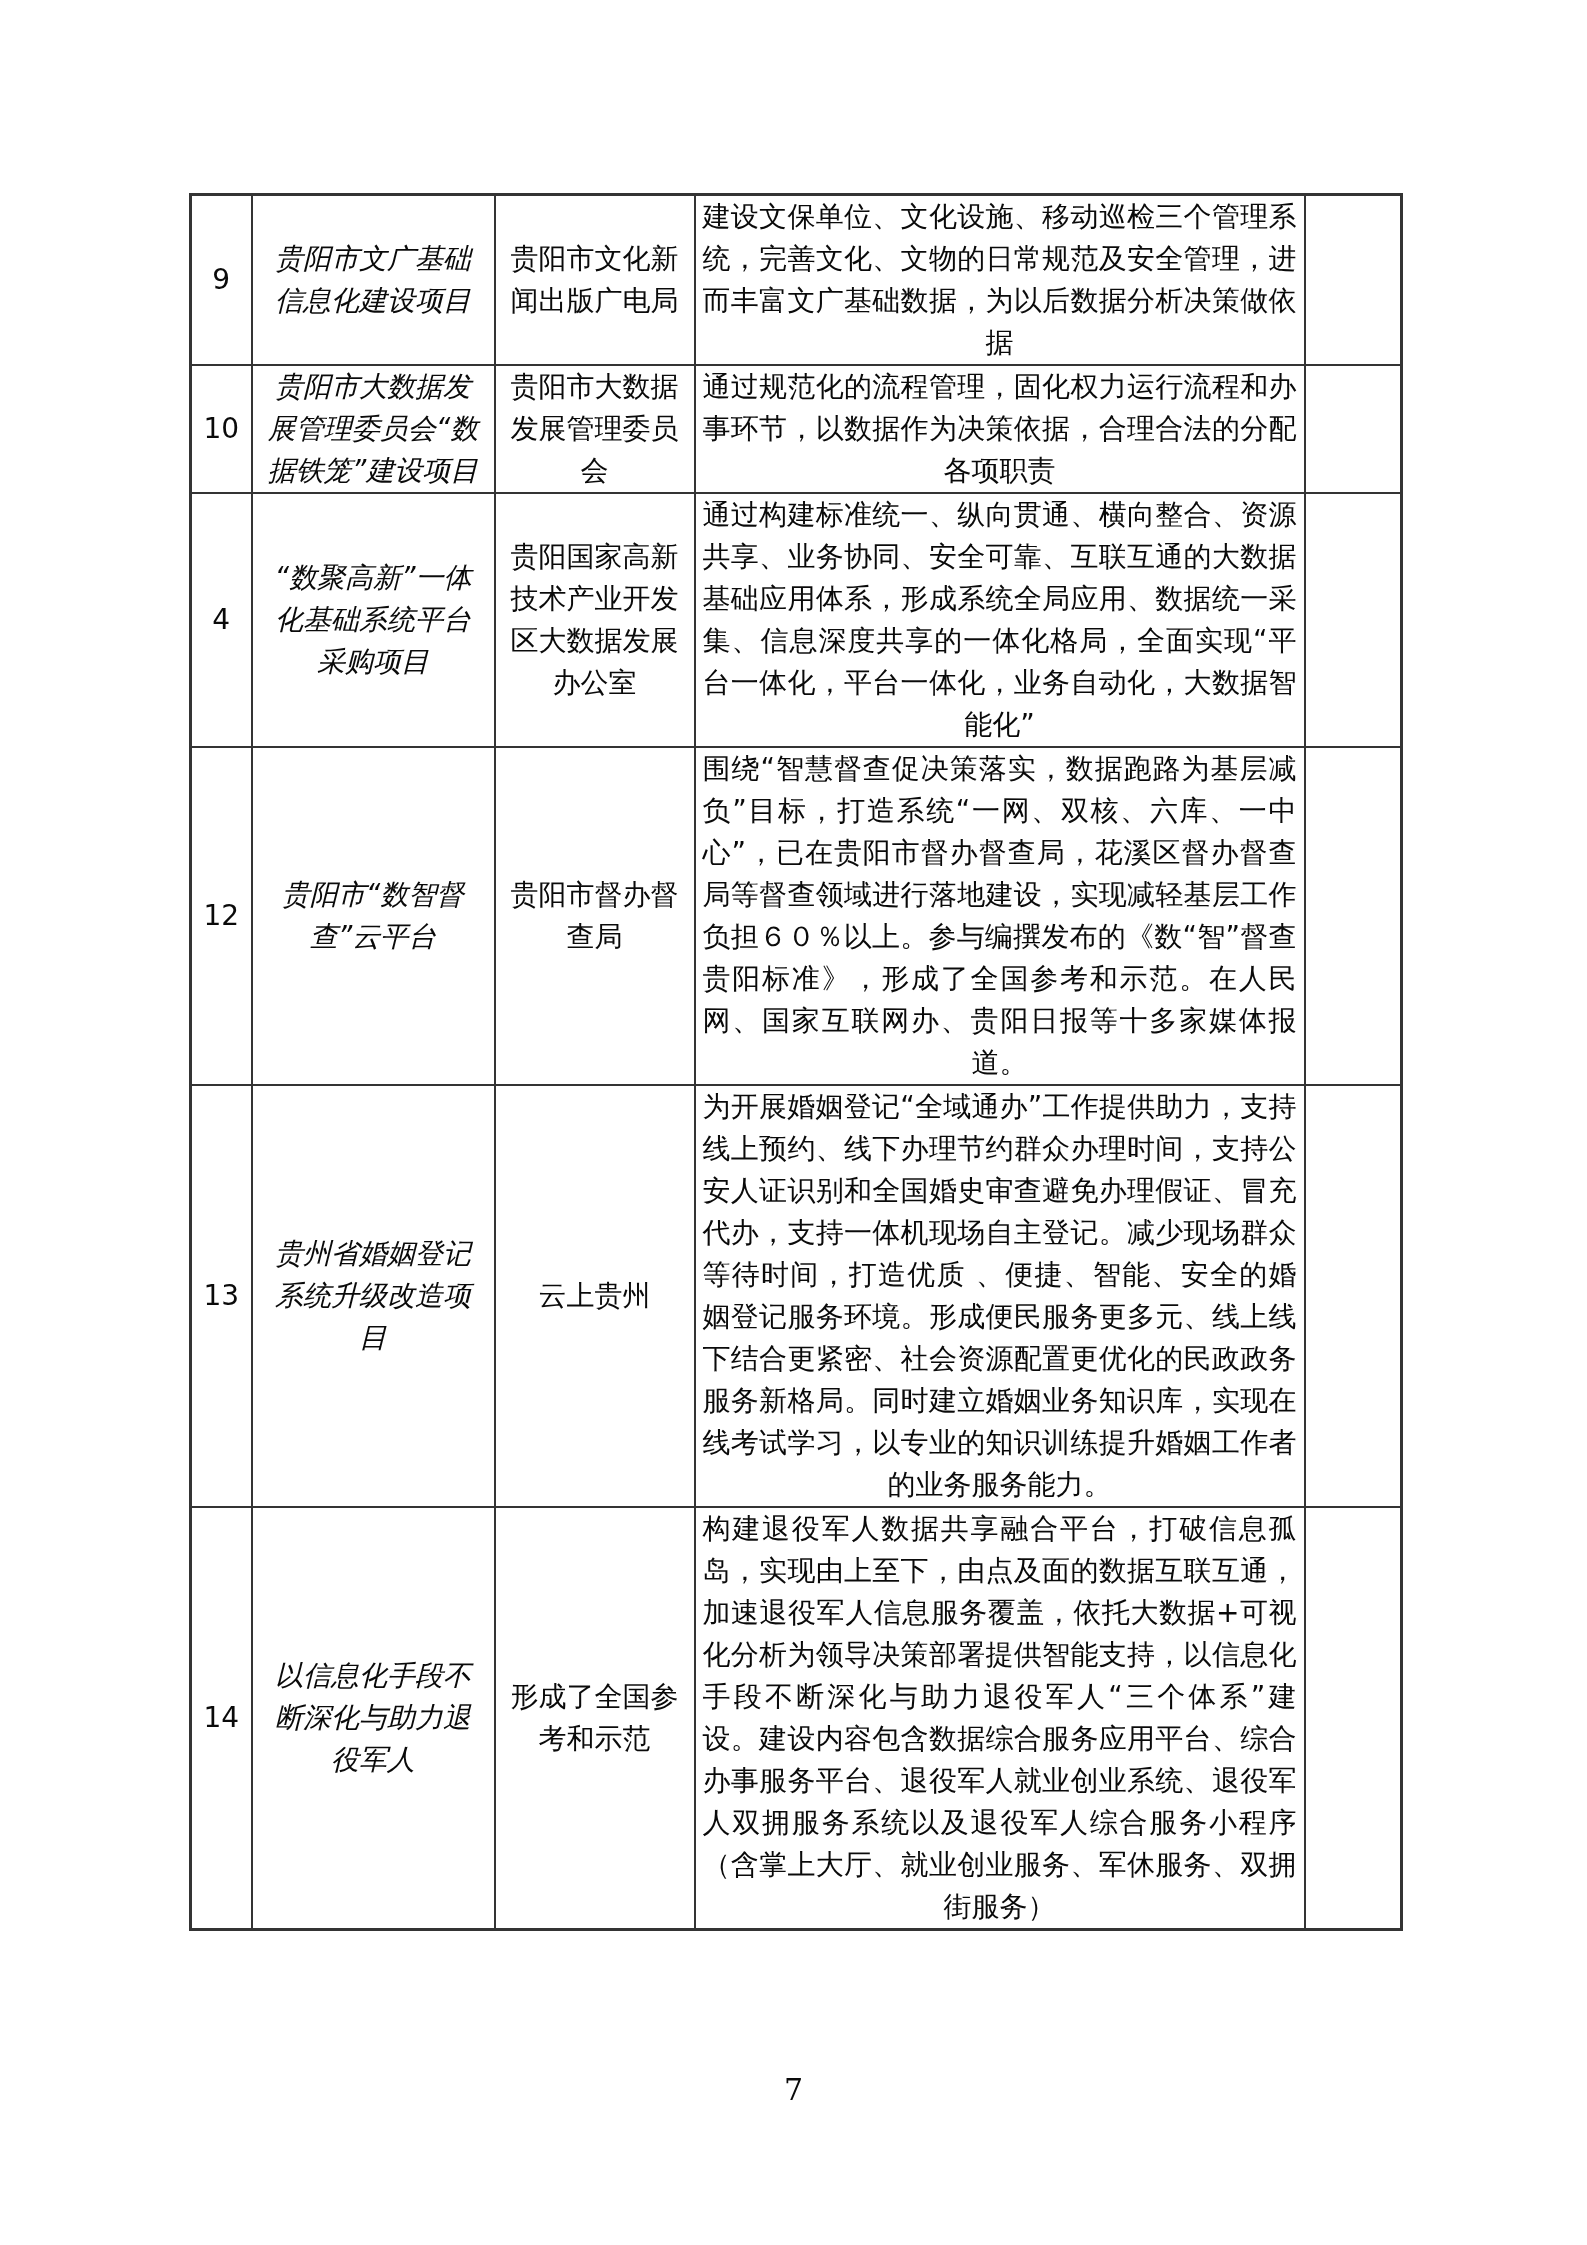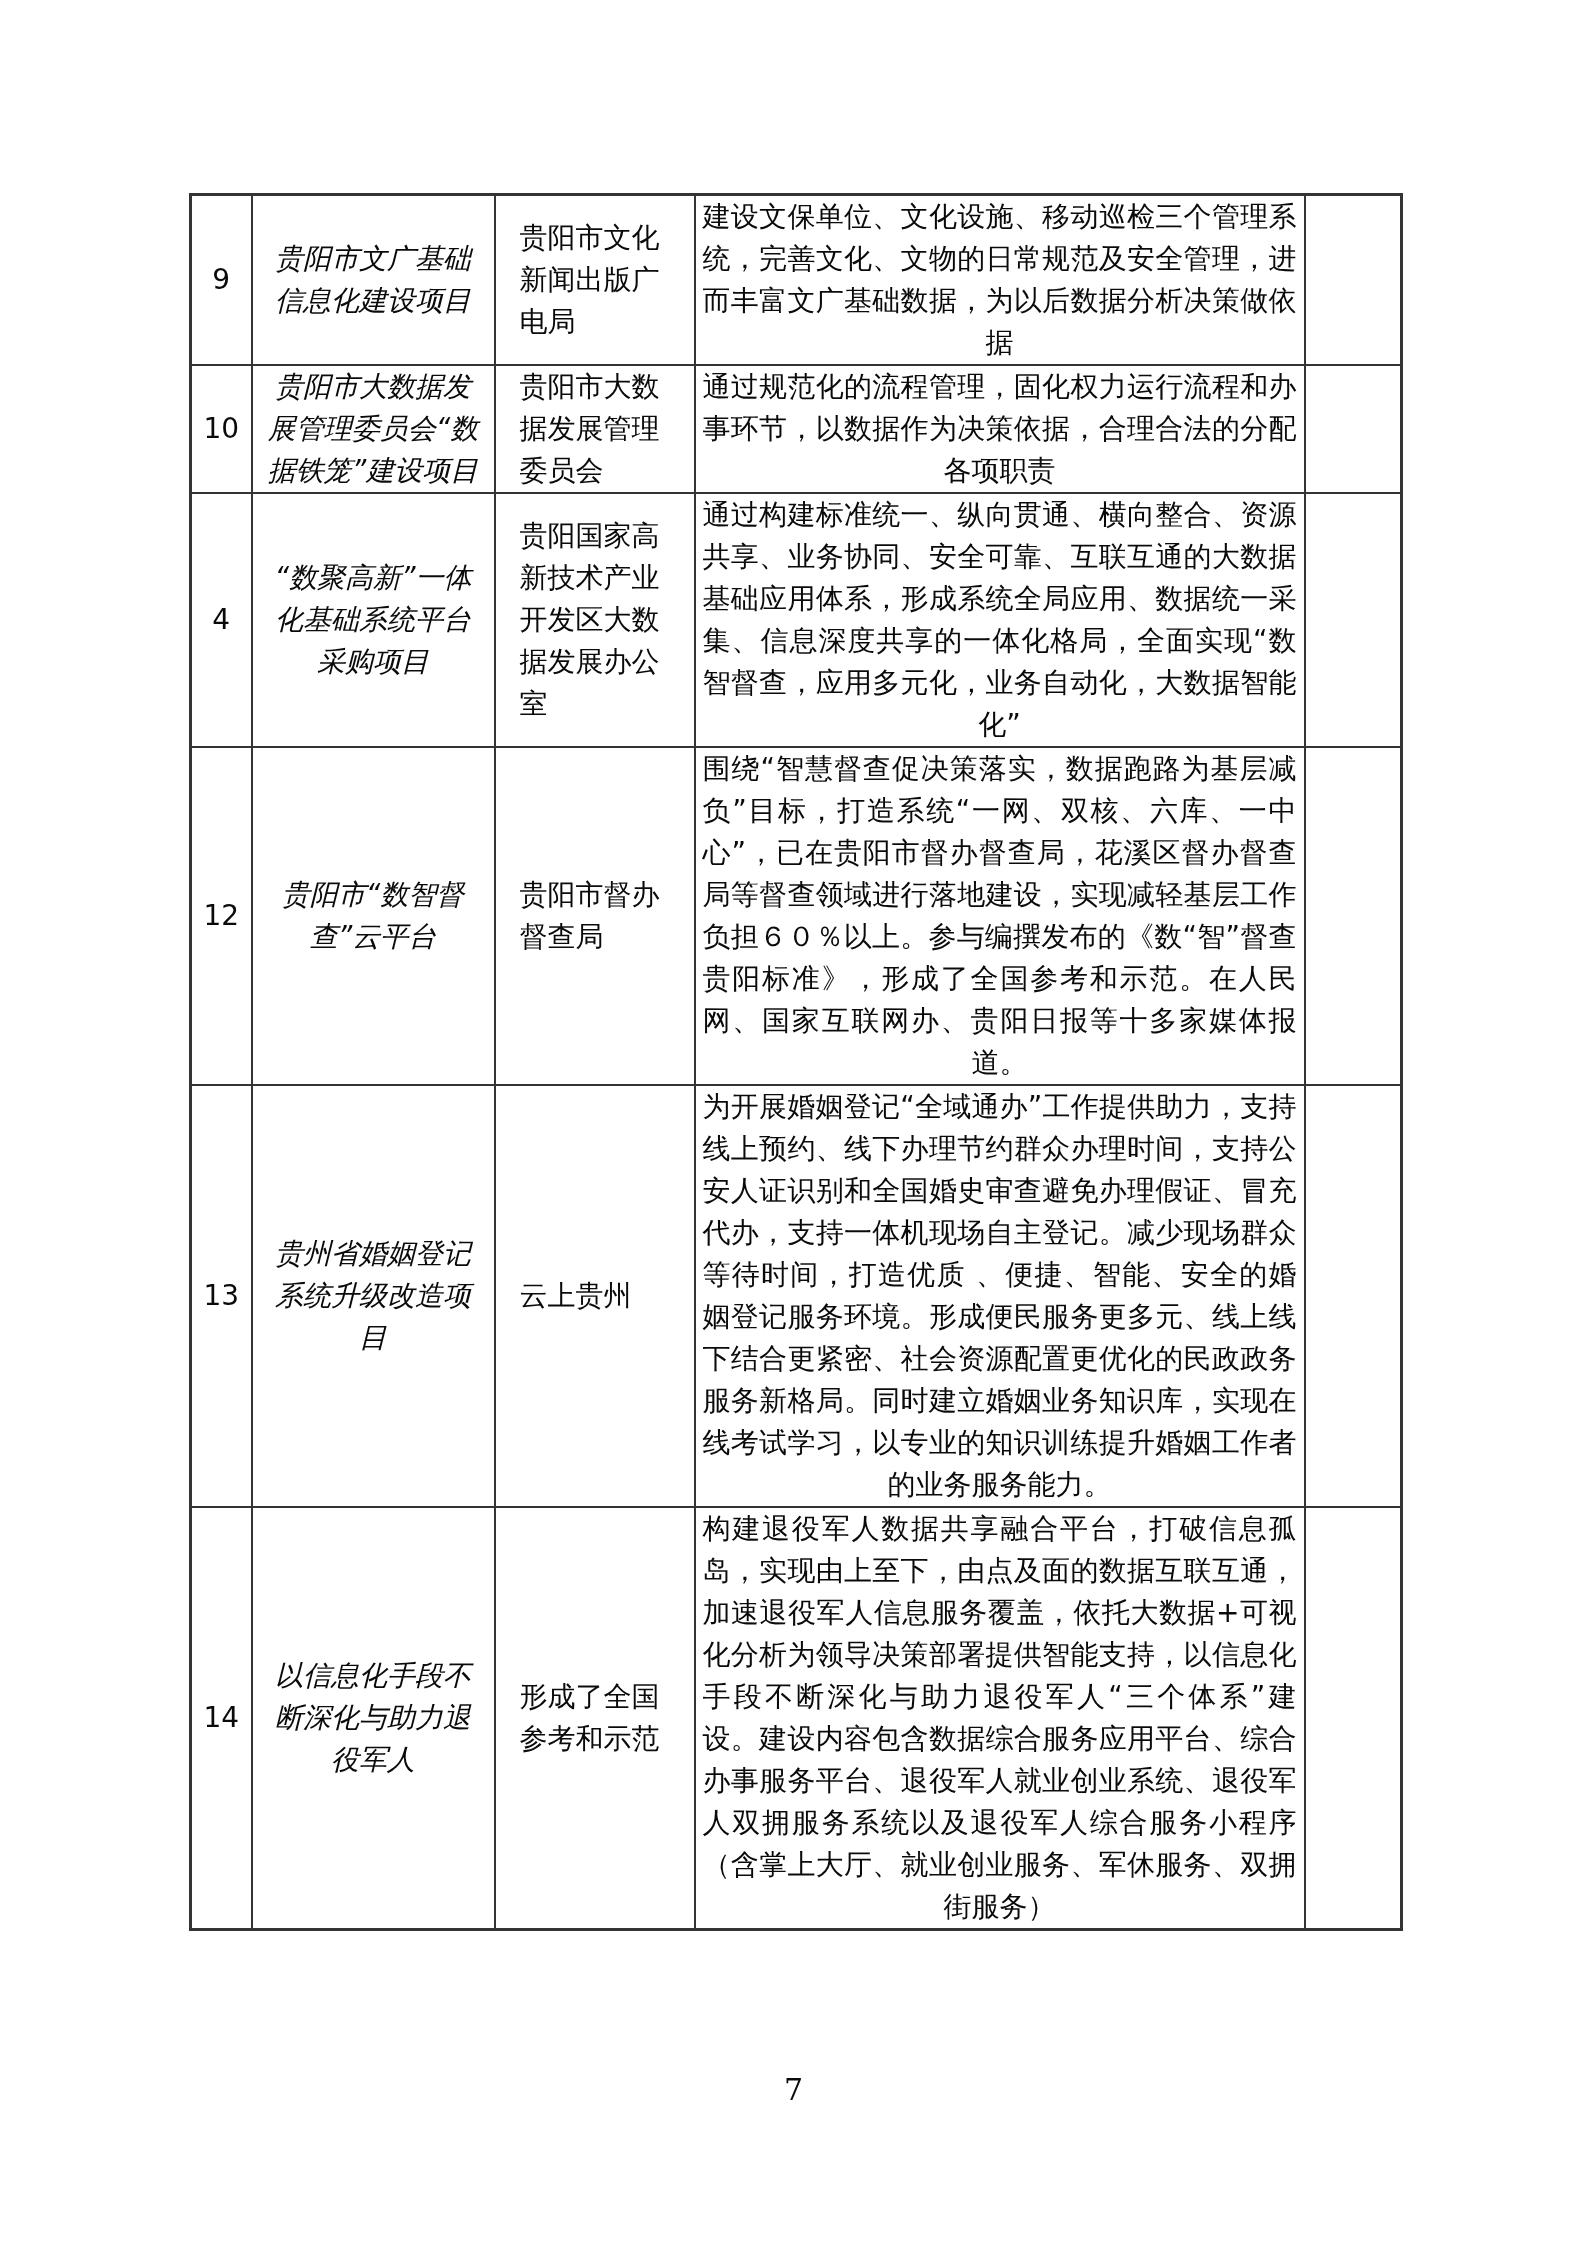--- a/index.html
+++ b/index.html
@@ -57,21 +57,22 @@
   td.c-num {
     text-align: center;
     padding: 0;
   }
   td.c-project {
     text-align: center;
     padding: 0 14px;
     font-style: italic;
   }
   td.c-org {
-    padding: 0 24px;
+    text-align: center;
+    padding: 0 14px;
   }
   td.c-desc {
     text-align: justify;
     text-align-last: center;
     padding: 0 7px;
   }
   td.c-note {
     padding: 0;
   }
   .page-number {
@@ -111,21 +112,21 @@
     <td class="c-num">10</td>
     <td class="c-project">贵阳市大数据发展管理委员会“数据铁笼”建设项目</td>
     <td class="c-org">贵阳市大数据发展管理委员会</td>
     <td class="c-desc">通过规范化的流程管理，固化权力运行流程和办事环节，以数据作为决策依据，合理合法的分配各项职责</td>
     <td class="c-note"></td>
   </tr>
         <tr>
     <td class="c-num">4</td>
     <td class="c-project">“数聚高新”一体化基础系统平台采购项目</td>
     <td class="c-org">贵阳国家高新技术产业开发区大数据发展办公室</td>
-    <td class="c-desc">通过构建标准统一、纵向贯通、横向整合、资源共享、业务协同、安全可靠、互联互通的大数据基础应用体系，形成系统全局应用、数据统一采集、信息深度共享的一体化格局，全面实现“数智督查，应用多元化，业务自动化，大数据智能化”</td>
+    <td class="c-desc">通过构建标准统一、纵向贯通、横向整合、资源共享、业务协同、安全可靠、互联互通的大数据基础应用体系，形成系统全局应用、数据统一采集、信息深度共享的一体化格局，全面实现“平台一体化，平台一体化，业务自动化，大数据智能化”</td>
     <td class="c-note"></td>
   </tr>
         <tr>
     <td class="c-num">12</td>
     <td class="c-project">贵阳市“数智督查”云平台</td>
     <td class="c-org">贵阳市督办督查局</td>
     <td class="c-desc">围绕“智慧督查促决策落实，数据跑路为基层减负”目标，打造系统“一网、双核、六库、一中心”，已在贵阳市督办督查局，花溪区督办督查局等督查领域进行落地建设，实现减轻基层工作负担６０％以上。参与编撰发布的《数“智”督查贵阳标准》，形成了全国参考和示范。在人民网、国家互联网办、贵阳日报等十多家媒体报道。</td>
     <td class="c-note"></td>
   </tr>
         <tr>

